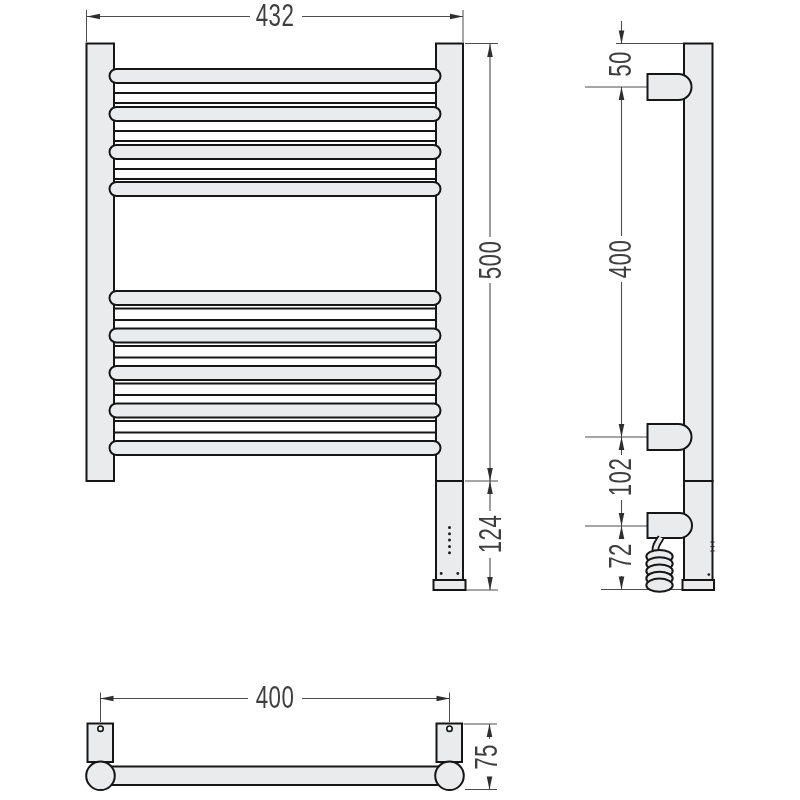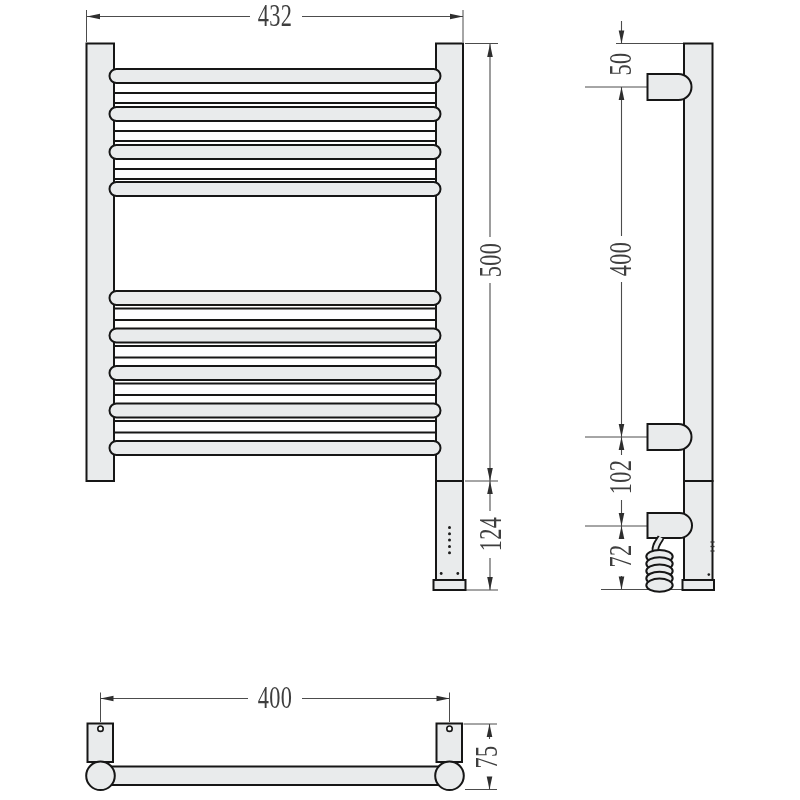--- a/index.html
+++ b/index.html
@@ -1,19 +1,19 @@
 <!DOCTYPE html>
 <html><head>
 <meta charset="utf-8">
 <style>
   html,body { margin:0; padding:0; background:#ffffff; }
   .canvas {
     position:relative; width:800px; height:800px; overflow:hidden;
     background:#ffffff;
-    font-family:Liberation Serif, serif;
+    font-family:Liberation Sans, sans-serif;
   }
   .canvas svg { position:absolute; left:0; top:0; }
 
   .outline      { fill:#e9ebec; stroke:#161616; stroke-width:2; }
   .outline-bar  { fill:#e9ebec; stroke:#161616; stroke-width:2; }
   .outline-thin { fill:#fdfdfe; stroke:#161616; stroke-width:2; }
   .dimline { stroke:#4c4c4c; stroke-width:1.1; fill:none; }
   .extline { stroke:#4c4c4c; stroke-width:1;   fill:none; }
   .arrowhead { fill:#2e2e2e; stroke:none; }
   .dot  { fill:#1d1d1d; stroke:none; }

